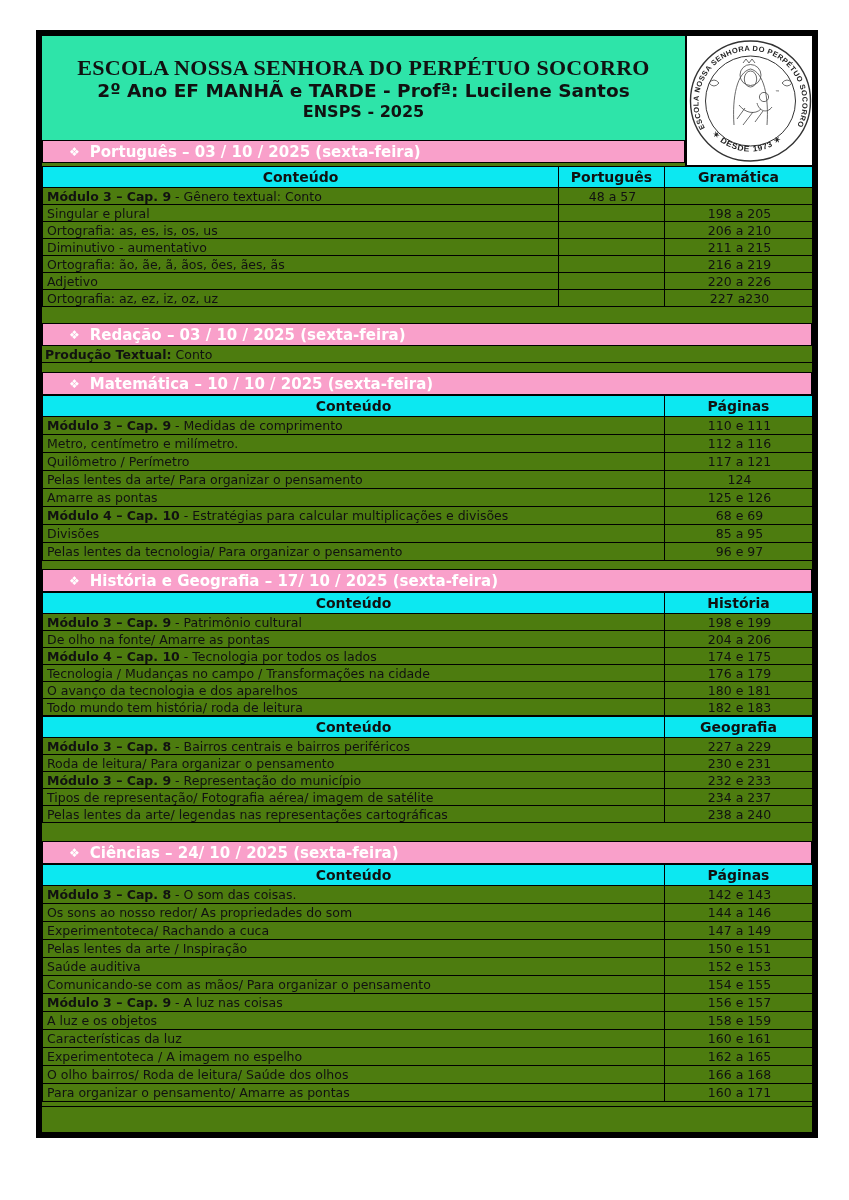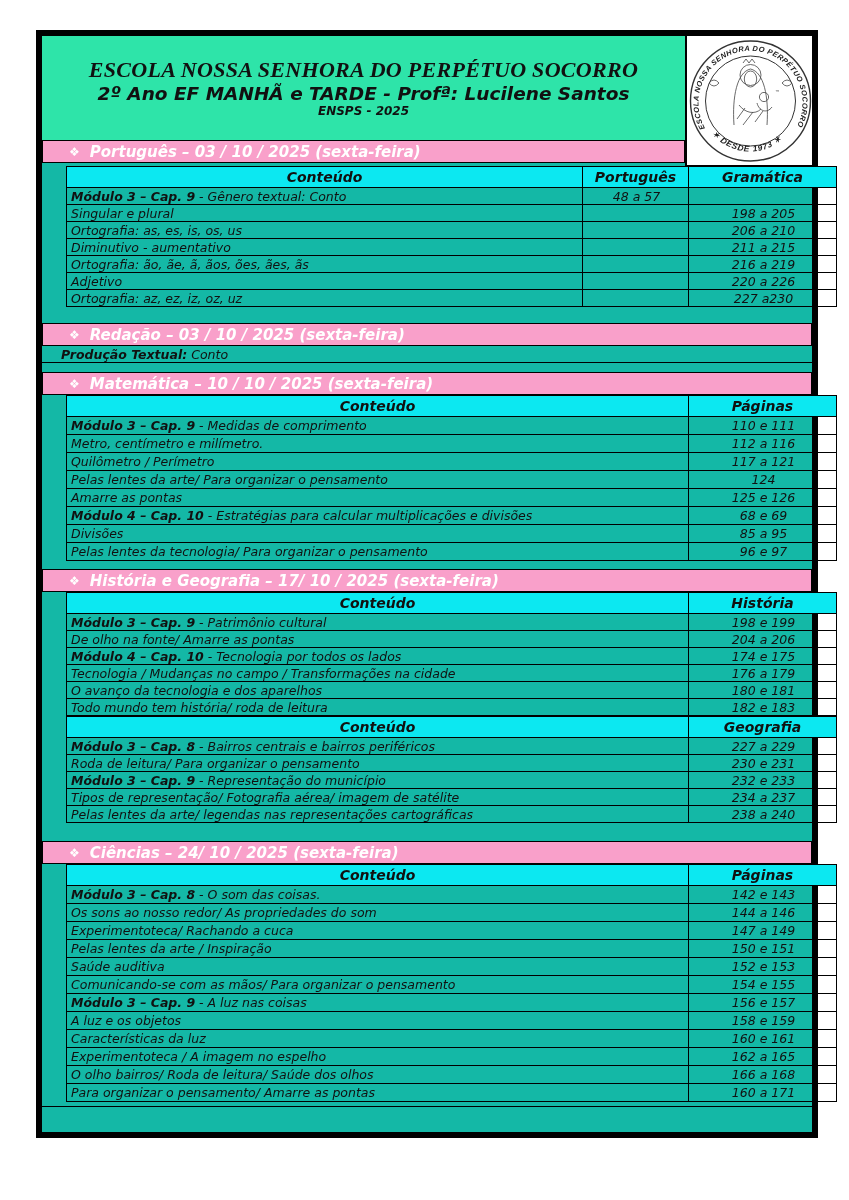--- a/index.html
+++ b/index.html
@@ -2,65 +2,65 @@
 <html><head>
 <meta charset="utf-8">
 <style>
   html,body{margin:0;padding:0}
   body{
     width:849px;height:1200px;background:#ffffff;position:relative;
     font-family:"DejaVu Sans",sans-serif;color:#111;
   }
   .doc{
     position:absolute;left:36px;top:30px;width:770px;height:1096px;
-    border:6px solid #000;background:#14b8a6;box-sizing:content-box;font-style:italic;
+    border:6px solid #000;background:#4d7c0f;box-sizing:content-box;
   }
   
   .top-area{position:relative;height:130px;}
   .top-left{position:absolute;left:0;top:0;width:643px;}
   .school-header{
     height:104px;background:#2EE4A9;display:flex;flex-direction:column;
     align-items:center;justify-content:center;text-align:center;
   }
   .school-name{
     font-family:"Liberation Serif",serif;font-weight:bold;font-size:22px;
     letter-spacing:.3px;line-height:1.15;
   }
   .hl2,.hl3{font-size:18.5px;font-weight:bold;line-height:1.2;}
-  .hl4{font-size:12px;font-weight:bold;line-height:1.15;}
+  .hl4{font-size:16px;font-weight:bold;line-height:1.15;}
   .logo-box{
     position:absolute;right:0;top:0;width:127px;height:130px;background:#fff;
     border-left:2px solid #000;border-bottom:1px solid #000;box-sizing:border-box;
   }
   
   .banner{
     background:#F9A0CA;color:#fff;font-weight:bold;font-size:15px;
     height:23px;display:flex;align-items:center;gap:10px;
     border:1px solid #000;padding-left:26px;box-sizing:border-box;
   }
   .banner .bullet{font-size:12px;line-height:1;}
   .mt16{margin-top:16px}.mt9{margin-top:9px}.mt8{margin-top:8px}.mt18{margin-top:18px}
   
-  table.grid{width:770px;border-collapse:collapse;table-layout:fixed;margin-left:24px;}
+  table.grid{width:770px;border-collapse:collapse;table-layout:fixed;}
   table.grid th{
     background:#0CE8F1;border:1px solid #000;font-size:14px;font-weight:bold;
     height:20px;padding:0;overflow:hidden;
   }
   table.grid td{
     border:1px solid #000;height:16px;font-size:12.5px;
     padding:0 2px 0 4px;overflow:hidden;white-space:nowrap;
   }
   table.grid.tall td{height:17px;}
   td.p{text-align:center;padding:0;font-size:13px;}
   .b{font-weight:bold;}
   col.w-main3{width:516px}col.w-port{width:106px}col.w-pages{width:148px}col.w-main2{width:622px}
   
   .free-row{
     height:17px;border-bottom:1px solid #000;display:flex;align-items:center;
-    font-size:12.5px;padding-left:19px;box-sizing:border-box;
+    font-size:12.5px;padding-left:3px;box-sizing:border-box;
   }
   .free-row .b{margin-right:4px}
   .empty-strip{height:4px;border-bottom:1px solid #000;}
   
   .logo-box svg{display:block;margin:1px auto 0 auto;}
 </style>
 </head>
 <body>
 
 <div class="doc">

